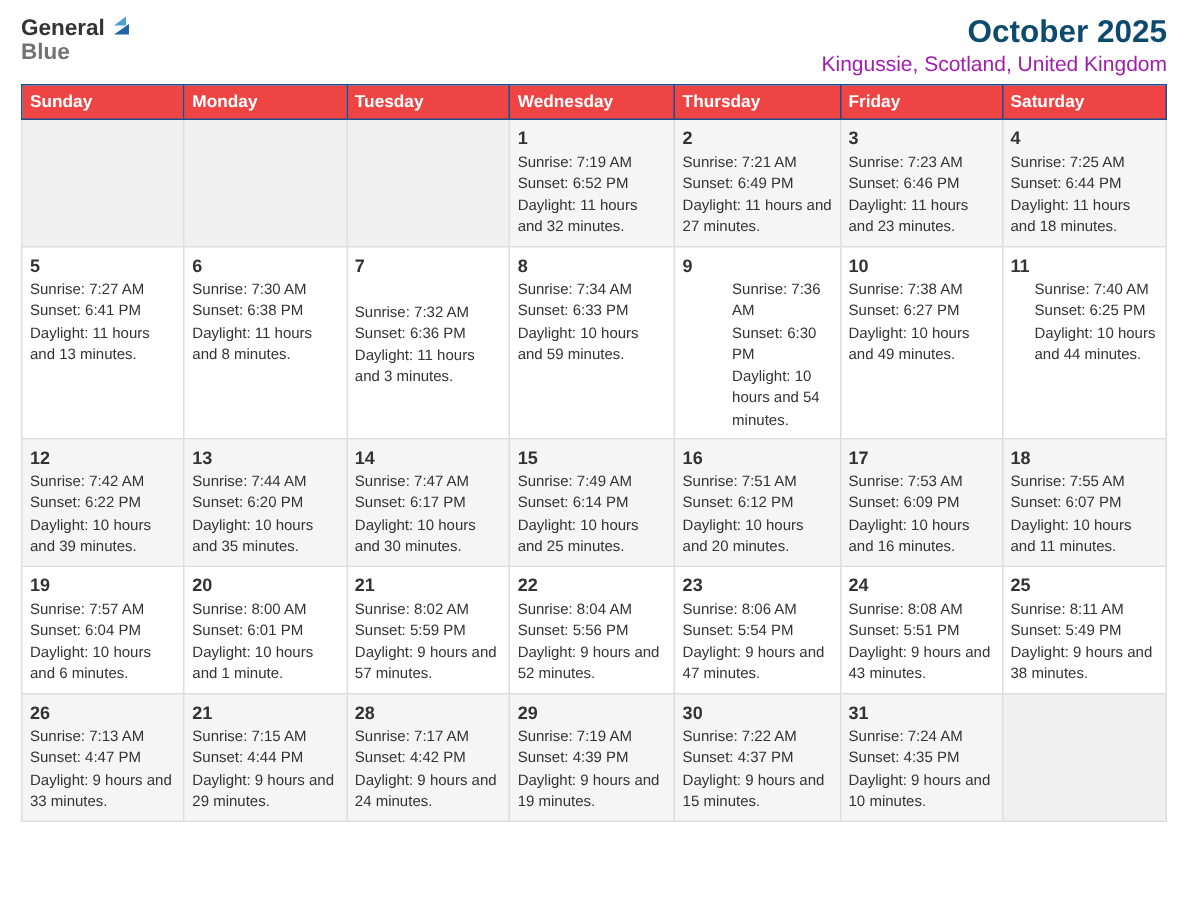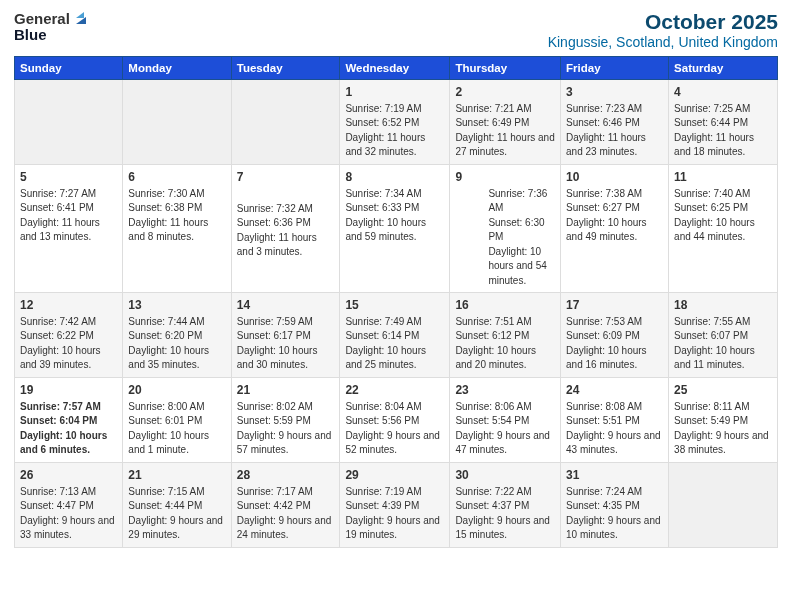--- a/index.html
+++ b/index.html
@@ -24,31 +24,31 @@
       text-align: right;
     }
     .month-title {
       font-size: 21px;
       font-weight: bold;
       color: #0c4a6e;
       line-height: 1.1;
     }
     .location {
       font-size: 14px;
-      color: #0369a1;
+      color: #a21caf;
       margin-top: 1px;
     }
     .calendar {
       width: 100%;
       border-collapse: collapse;
       margin-top: 6px;
       font-size: 10.5px;
     }
     .calendar thead th {
-      background: #1d4ed8;
+      background: #ef4444;
       color: #fff;
       text-align: left;
       padding: 5px 5px;
       font-size: 11.5px;
       font-weight: bold;
       border: 1px solid #1a4f8f;
     }
     .calendar tbody td {
       vertical-align: top;
       padding: 4px 5px;
@@ -100,21 +100,21 @@
         <div style="display:flex;flex-direction:column;align-items:flex-start;">
           <span style="font-size:15px;font-weight:bold;color:#333;line-height:1.2;">
             <span>General</span><span style="display:inline-block;margin-left:2px;">
               
               <svg width="18" height="18" viewBox="0 0 18 18" style="vertical-align:middle;margin-top:-2px;">
                 <polygon points="4,14 14,7 14,14" fill="#2563a8"></polygon>
                 <polygon points="4,8 12,2 12,8" fill="#4a9fd4"></polygon>
               </svg>
             </span>
           </span>
-          <span style="font-size:15px;font-weight:bold;color:#0f172a;line-height:1.2;margin-top:-2px;">Blue</span>
+          <span style="font-size:15px;font-weight:bold;color:#737373;line-height:1.2;margin-top:-2px;">Blue</span>
         </div>
       </div>
     </div>
     <div class="title-block">
       <div class="month-title">October 2025</div>
       <div class="location">Kingussie, Scotland, United Kingdom</div>
     </div>
   </div>
 
   <table class="calendar">
@@ -191,41 +191,41 @@
 Daylight: 10 hours and 54 minutes.</div>
           </td>
           <td>
             <span class="day-num">10</span>
             <div class="day-info" style="white-space: pre-line;">Sunrise: 7:38 AM
 Sunset: 6:27 PM
 Daylight: 10 hours and 49 minutes.</div>
           </td>
           <td>
             <span class="day-num">11</span>
-            <div class="day-info" style="white-space: pre-line;">Sunrise: 7:40 AM
+            <div class="day-info" style="white-space: pre-line; margin-left: 16px;">Sunrise: 7:40 AM
 Sunset: 6:25 PM
 Daylight: 10 hours and 44 minutes.</div>
           </td>
         </tr>
         <tr>
           <td>
             <span class="day-num">12</span>
             <div class="day-info" style="white-space: pre-line;">Sunrise: 7:42 AM
 Sunset: 6:22 PM
 Daylight: 10 hours and 39 minutes.</div>
           </td>
           <td>
             <span class="day-num">13</span>
             <div class="day-info" style="white-space: pre-line;">Sunrise: 7:44 AM
 Sunset: 6:20 PM
 Daylight: 10 hours and 35 minutes.</div>
           </td>
           <td>
             <span class="day-num">14</span>
-            <div class="day-info" style="white-space: pre-line;">Sunrise: 7:59 AM
+            <div class="day-info" style="white-space: pre-line;">Sunrise: 7:47 AM
 Sunset: 6:17 PM
 Daylight: 10 hours and 30 minutes.</div>
           </td>
           <td>
             <span class="day-num">15</span>
             <div class="day-info" style="white-space: pre-line;">Sunrise: 7:49 AM
 Sunset: 6:14 PM
 Daylight: 10 hours and 25 minutes.</div>
           </td>
           <td>
@@ -243,21 +243,21 @@
           <td>
             <span class="day-num">18</span>
             <div class="day-info" style="white-space: pre-line;">Sunrise: 7:55 AM
 Sunset: 6:07 PM
 Daylight: 10 hours and 11 minutes.</div>
           </td>
         </tr>
         <tr>
           <td>
             <span class="day-num">19</span>
-            <div class="day-info" style="white-space: pre-line; font-weight: bold;">Sunrise: 7:57 AM
+            <div class="day-info" style="white-space: pre-line;">Sunrise: 7:57 AM
 Sunset: 6:04 PM
 Daylight: 10 hours and 6 minutes.</div>
           </td>
           <td>
             <span class="day-num">20</span>
             <div class="day-info" style="white-space: pre-line;">Sunrise: 8:00 AM
 Sunset: 6:01 PM
 Daylight: 10 hours and 1 minute.</div>
           </td>
           <td>

